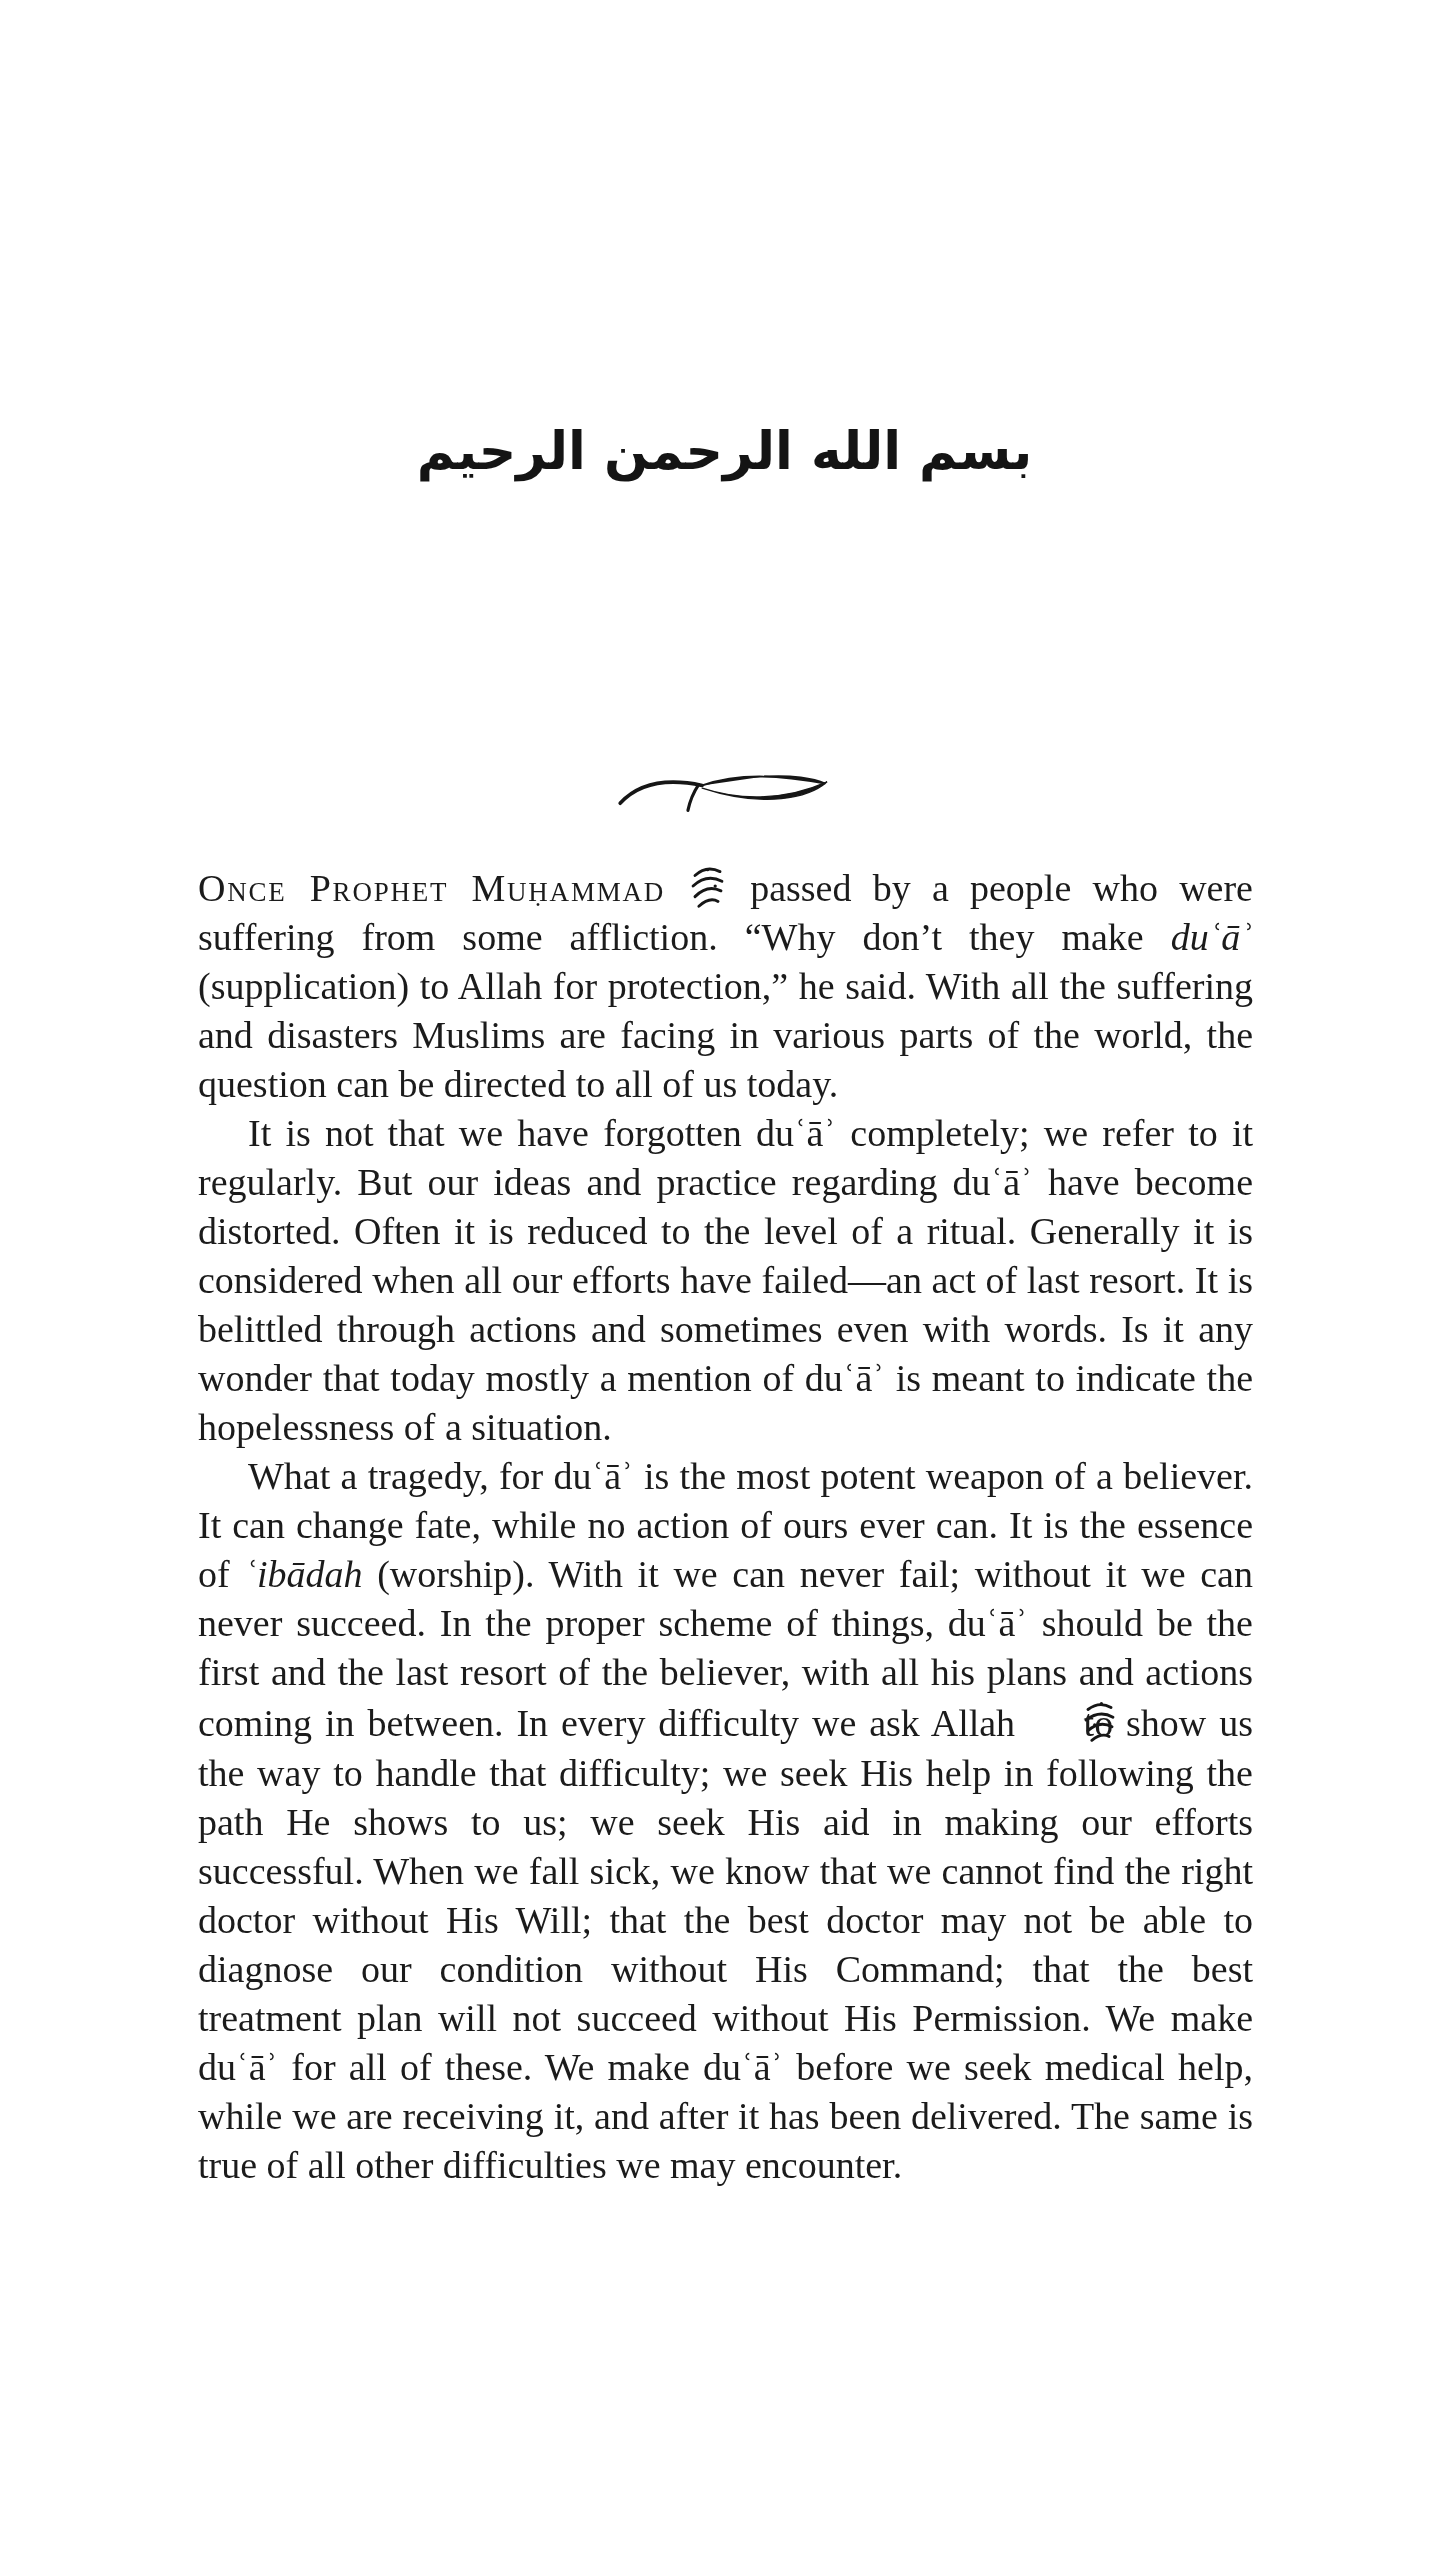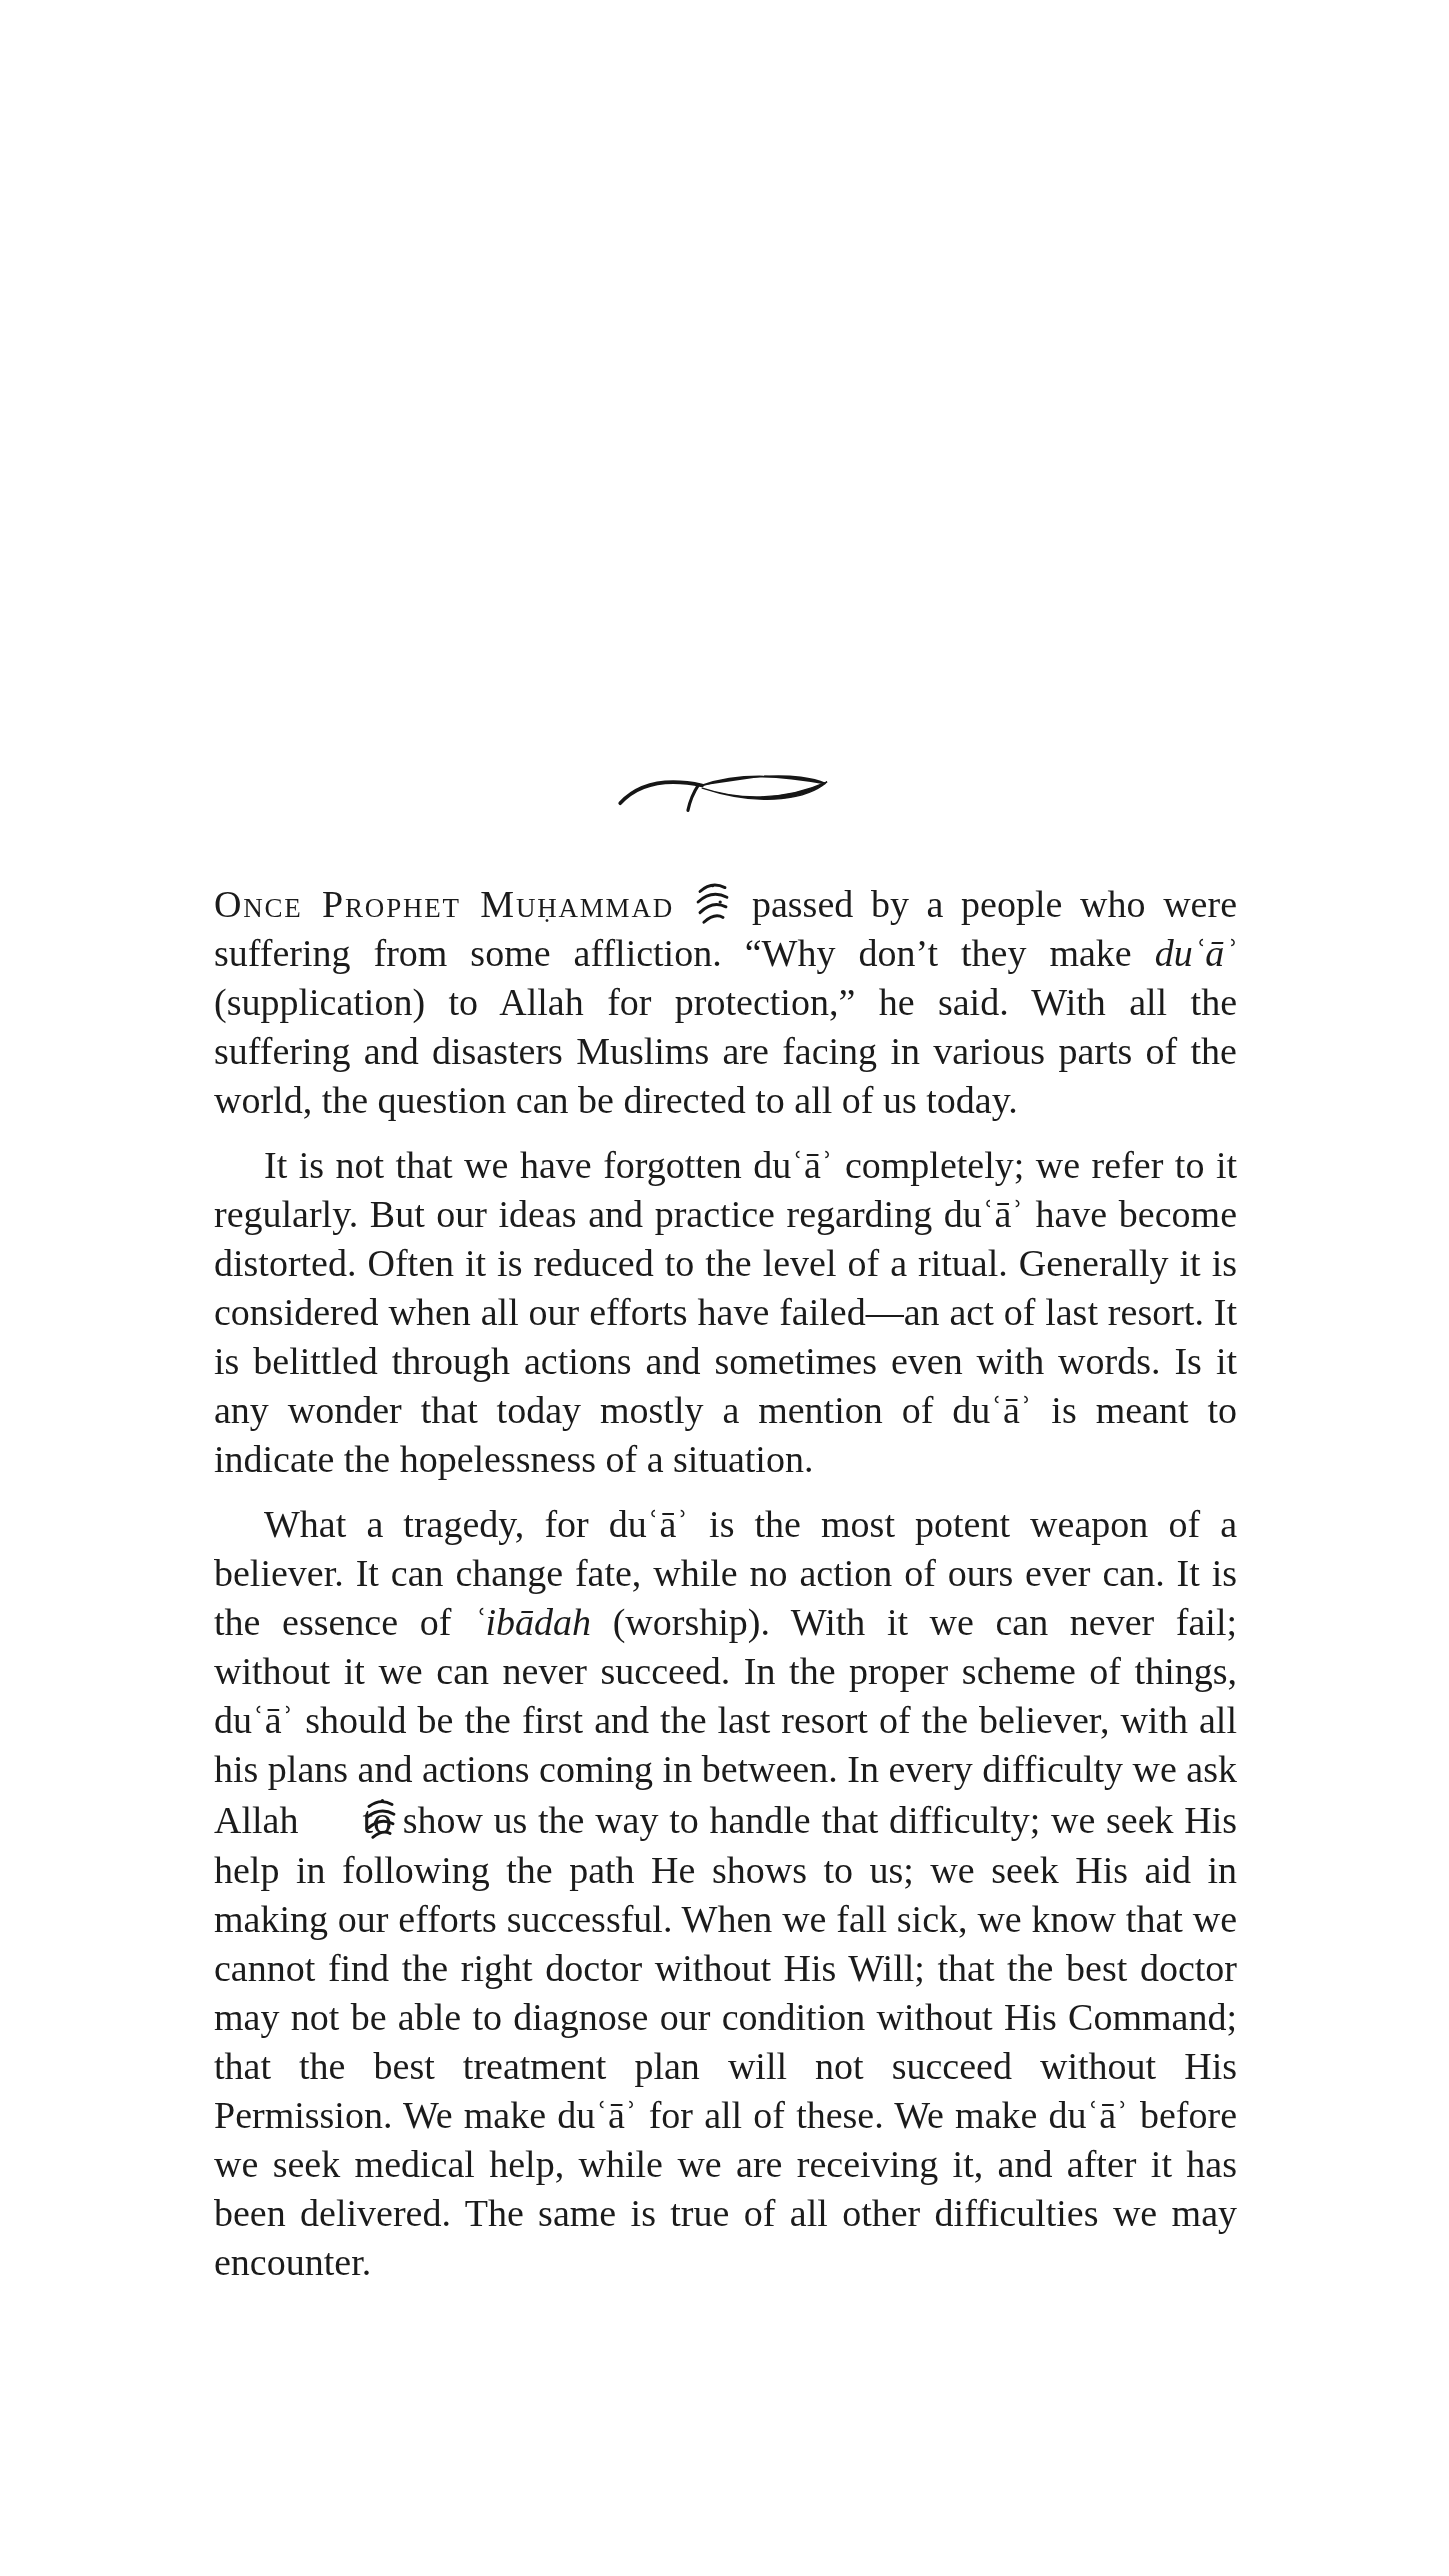--- a/index.html
+++ b/index.html
@@ -56,21 +56,21 @@
     position: absolute;
     top: 862px;
     left: 198px;
     width: 1055px;
     font-size: 38px;
     line-height: 49px;
     text-align: justify;
     color: #1b1b1b;
   }
   .body-text p {
-    margin: 16px;
+    margin: 0;
     padding: 0;
     text-indent: 50px;
   }
   .body-text p.first-para {
     text-indent: 0;
   }
   .smallcaps {
     font-variant: small-caps;
     letter-spacing: 1.8px;
   }
@@ -96,20 +96,21 @@
   }
   .honorific circle {
     fill: #161616;
   }
 </style>
 </head>
 <body>
 
 <div class="page">
 
+  <div class="bismillah">بسم الله الرحمن الرحيم</div>
 
 
   <div class="flourish">
     <span>
       <svg width="223" height="50" viewBox="0 0 250 56">
         <path d="M8 44 C 30 20, 62 16, 100 24" fill="none" stroke="#161616" stroke-width="4" stroke-linecap="round"></path>
         <path d="M96 23 C 90 32, 86 42, 84 52" fill="none" stroke="#161616" stroke-width="3.5" stroke-linecap="round"></path>
         <path d="M100 24 C 140 10, 185 12, 238 22 C 225 16, 200 12, 170 14" fill="#161616" stroke="#161616" stroke-width="2" stroke-linecap="round"></path>
         <path d="M100 27 C 145 42, 195 40, 240 20 C 220 38, 170 50, 100 27" fill="#161616" stroke="#161616" stroke-width="1.5" stroke-linecap="round"></path>
       </svg>

